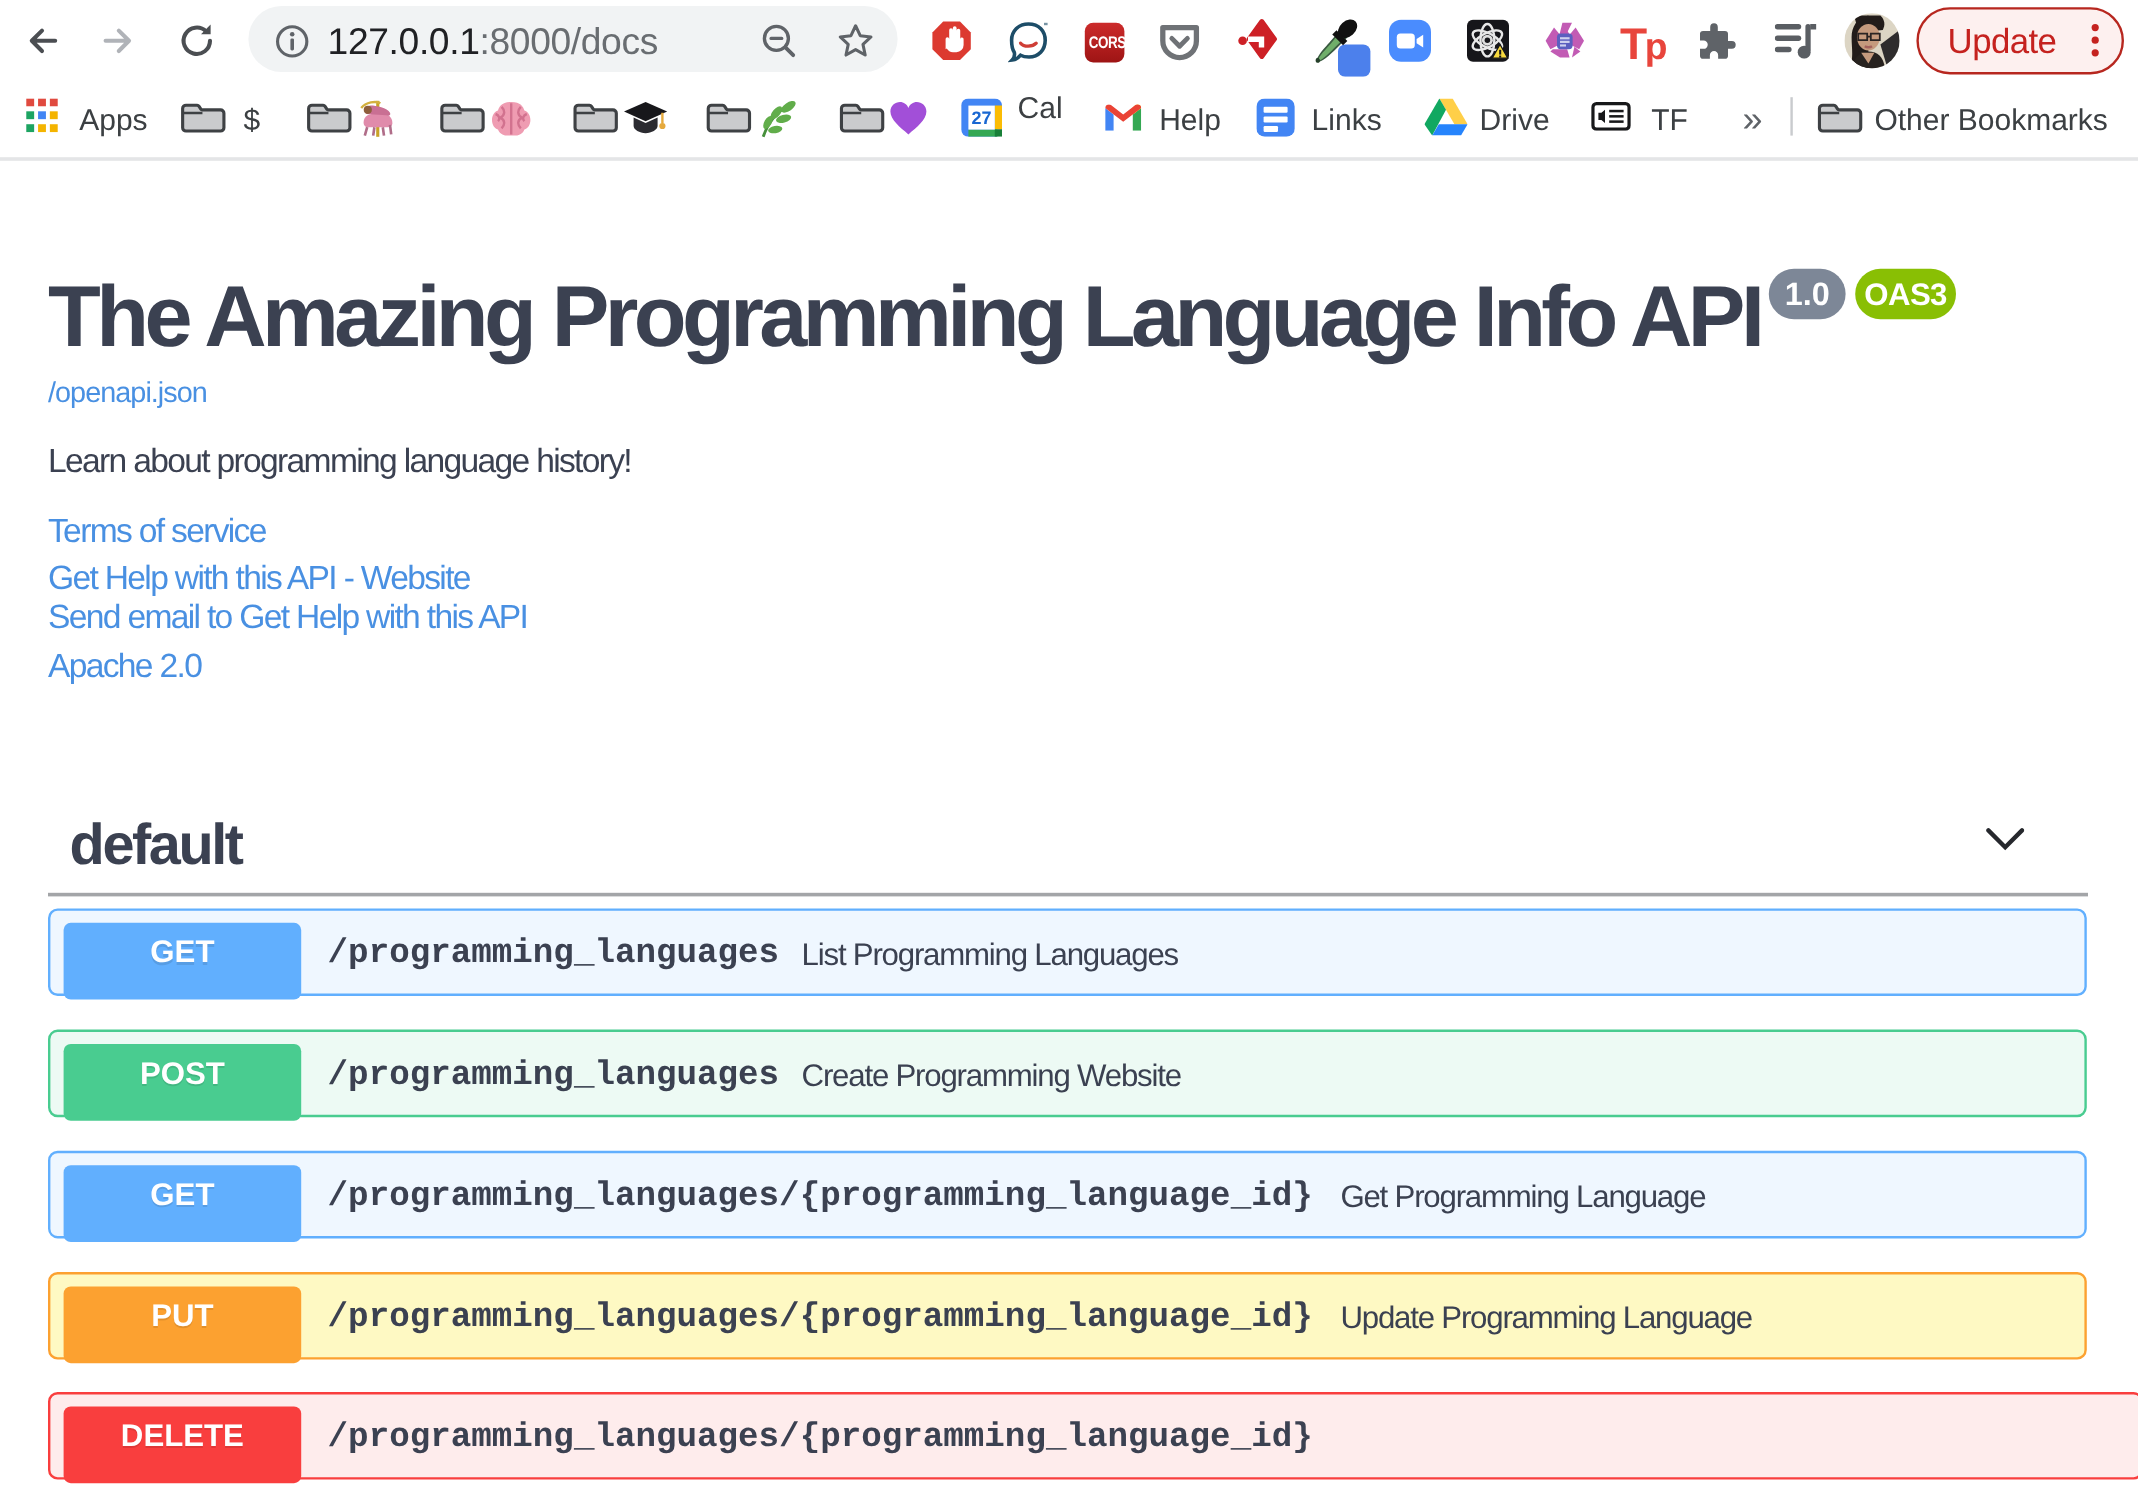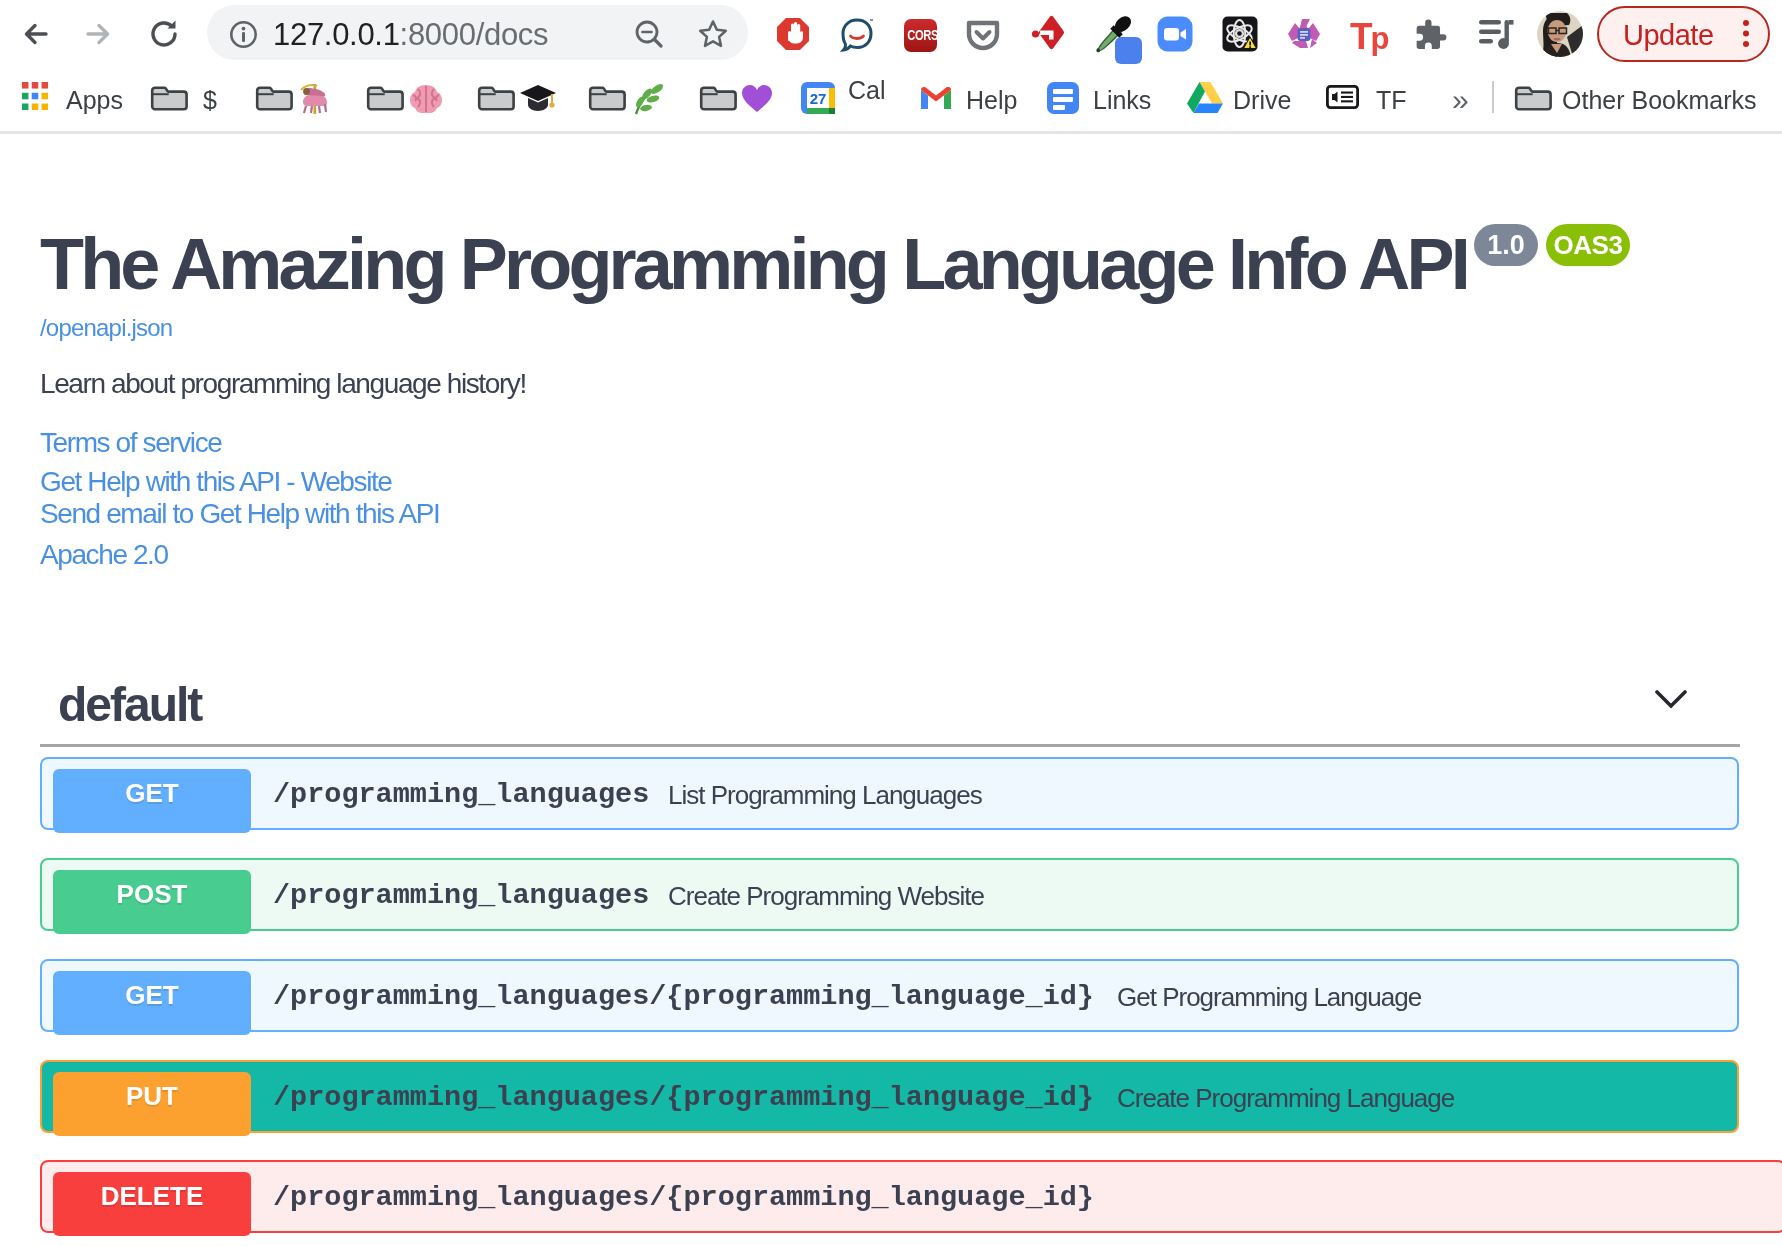--- a/index.html
+++ b/index.html
@@ -293,21 +293,21 @@
 <div class="oprow" style="top:858px;border-color:#49cc90;background:#edfaf4;">
   <div class="opbtn" style="background:#49cc90;">POST</div>
   <div class="oppath">/programming_languages</div>
   <div class="opdesc" style="left:626px;">Create Programming Website</div>
 </div>
 <div class="oprow" style="top:959px;border-color:#61affe;background:#eff7ff;">
   <div class="opbtn" style="background:#61affe;">GET</div>
   <div class="oppath">/programming_languages/{programming_language_id}</div>
   <div class="opdesc" style="left:1075px;">Get Programming Language</div>
 </div>
-<div class="oprow" style="top:1060px;border-color:#fca130;background:#14b8a6;">
+<div class="oprow" style="top:1060px;border-color:#fca130;background:#fef9c3;">
   <div class="opbtn" style="background:#fca130;">PUT</div>
   <div class="oppath">/programming_languages/{programming_language_id}</div>
-  <div class="opdesc" style="left:1075px;">Create Programming Language</div>
+  <div class="opdesc" style="left:1075px;">Update Programming Language</div>
 </div>
 <div class="oprow" style="top:1160px;border-color:#f93e3e;background:#feecec;padding-left:47px;">
   <div class="opbtn" style="background:#f93e3e;">DELETE</div>
   <div class="oppath">/programming_languages/{programming_language_id}</div>
 </div>
 
 </body></html>

